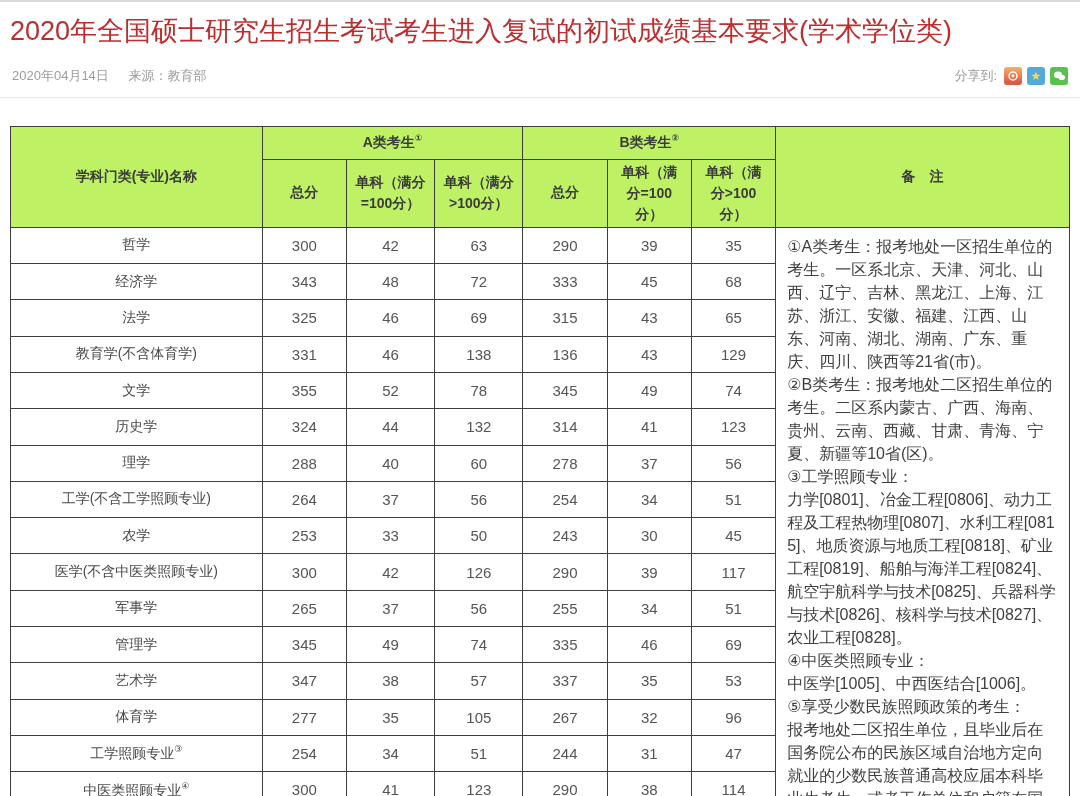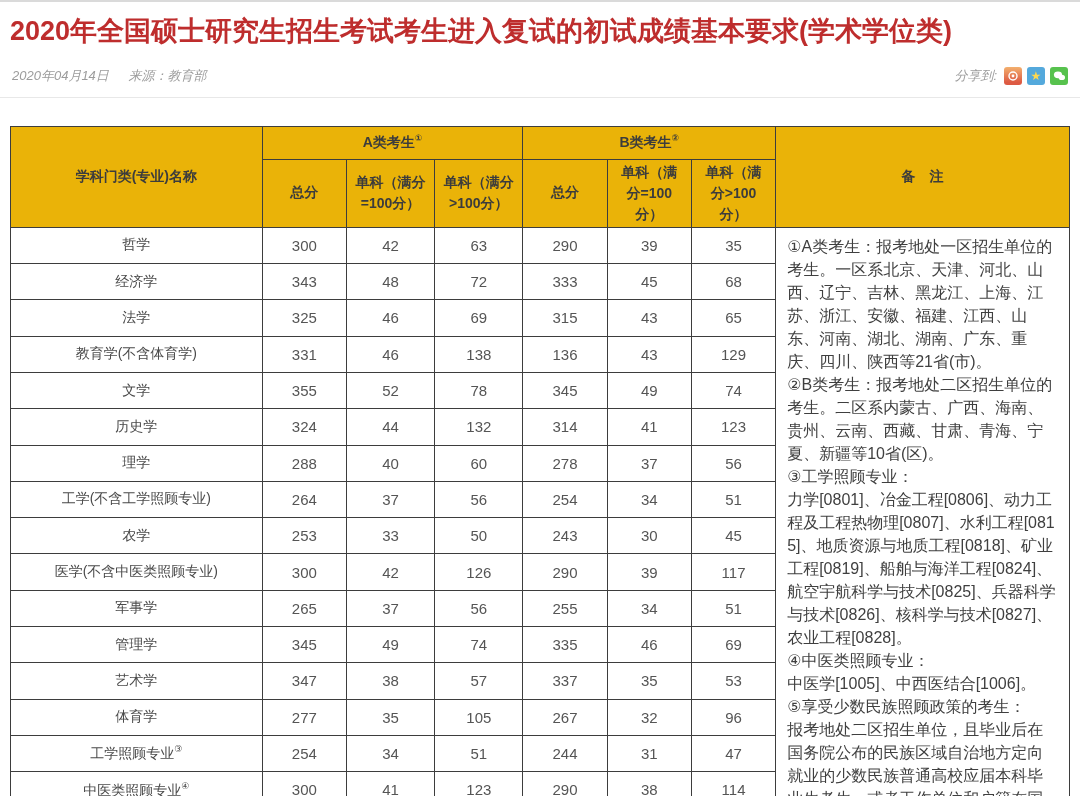--- a/index.html
+++ b/index.html
@@ -12,33 +12,32 @@
   }
   .top-line {
     height: 2px;
     background: #dadada;
     width: 100%;
   }
   h1.page-title {
     margin: 13px 10px 0 10px;
     font-size: 27px;
     line-height: 1.25;
-    font-weight: 700;
+    font-weight: 400;
     color: #be2d2d;
     letter-spacing: 0px;
   }
   .meta-bar {
     display: flex;
     justify-content: space-between;
     align-items: center;
     margin: 18px 12px 0 12px;
     padding-bottom: 12px;
     font-size: 13px;
     color: #9c9c9c;
-    font-style: italic;
   }
   .meta-divider {
     height: 1px;
     background: #e8e8e8;
     width: 100%;
   }
   .meta-left span { margin-right: 16px; }
   .meta-right { display: flex; align-items: center; }
   .share-label { margin-right: 2px; }
   .sicon {
@@ -59,21 +58,21 @@
     table-layout: fixed;
     width: 1060px;
     margin: 28px 10px 0 10px;
   }
   .score-table th, .score-table td {
     border: 1px solid #3d3d3d;
     text-align: center;
     padding: 0;
   }
   .score-table thead th {
-    background: #eab308;
+    background: #bef264;
     font-size: 14px;
     font-weight: 700;
     color: #3c3c3c;
   }
   tr.h1 { height: 33px; }
   tr.h2 { height: 52px; }
   .score-table tbody tr { height: 31px; padding-left: 19px; }
   th.wrap-any { word-break: break-all; padding: 2px 8px; line-height: 21px; }
   sup { font-size: 9px; vertical-align: super; }
   td.subject-cell { font-size: 14px; color: #4a4a4a; }

